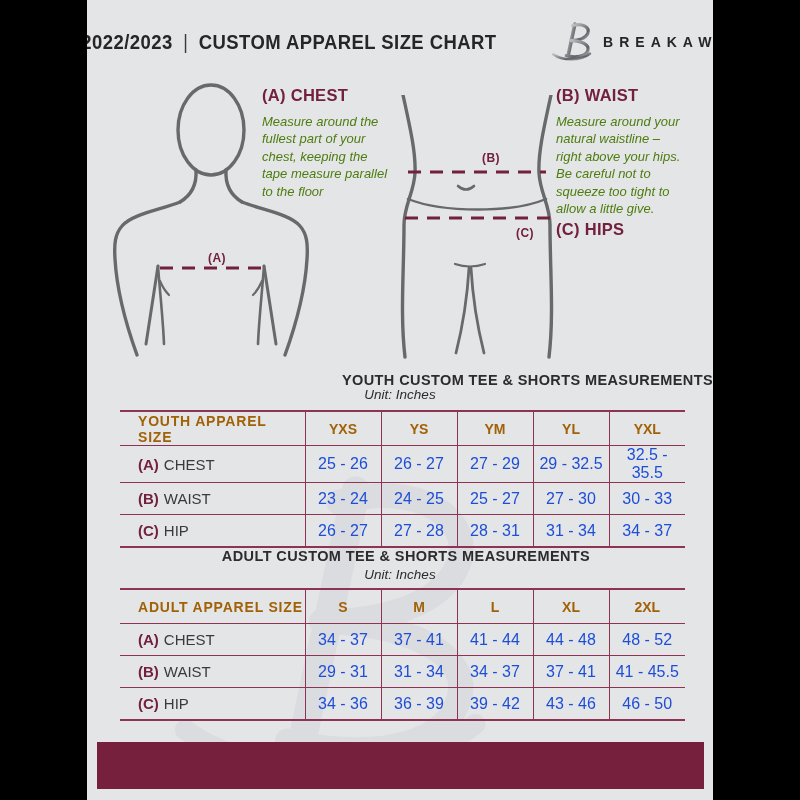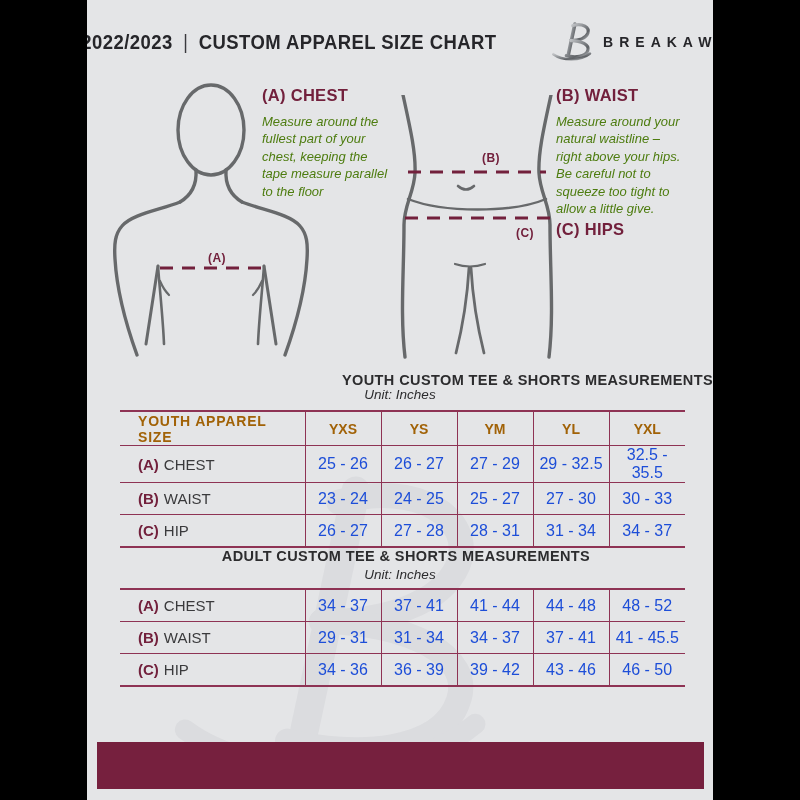--- a/index.html
+++ b/index.html
@@ -206,20 +206,28 @@
   <table class="size-table" style="top:588px;">
     <colgroup>
         <col style="width:185px">
         <col style="width:76px">
         <col style="width:76px">
         <col style="width:76px">
         <col style="width:76px">
         <col style="width:76px">
       </colgroup>
     <tbody>
+      <tr class="head">
+        <td class="label-cell size-head-cell">ADULT APPAREL SIZE</td>
+        <td>S</td>
+        <td>M</td>
+        <td>L</td>
+        <td>XL</td>
+        <td>2XL</td>
+      </tr>
       <tr>
         <td class="label-cell"><span class="prefix">(A)</span><span>CHEST</span></td>
         <td>34 - 37</td>
         <td>37 - 41</td>
         <td>41 - 44</td>
         <td>44 - 48</td>
         <td>48 - 52</td>
       </tr>
       <tr>
         <td class="label-cell"><span class="prefix">(B)</span><span>WAIST</span></td>

